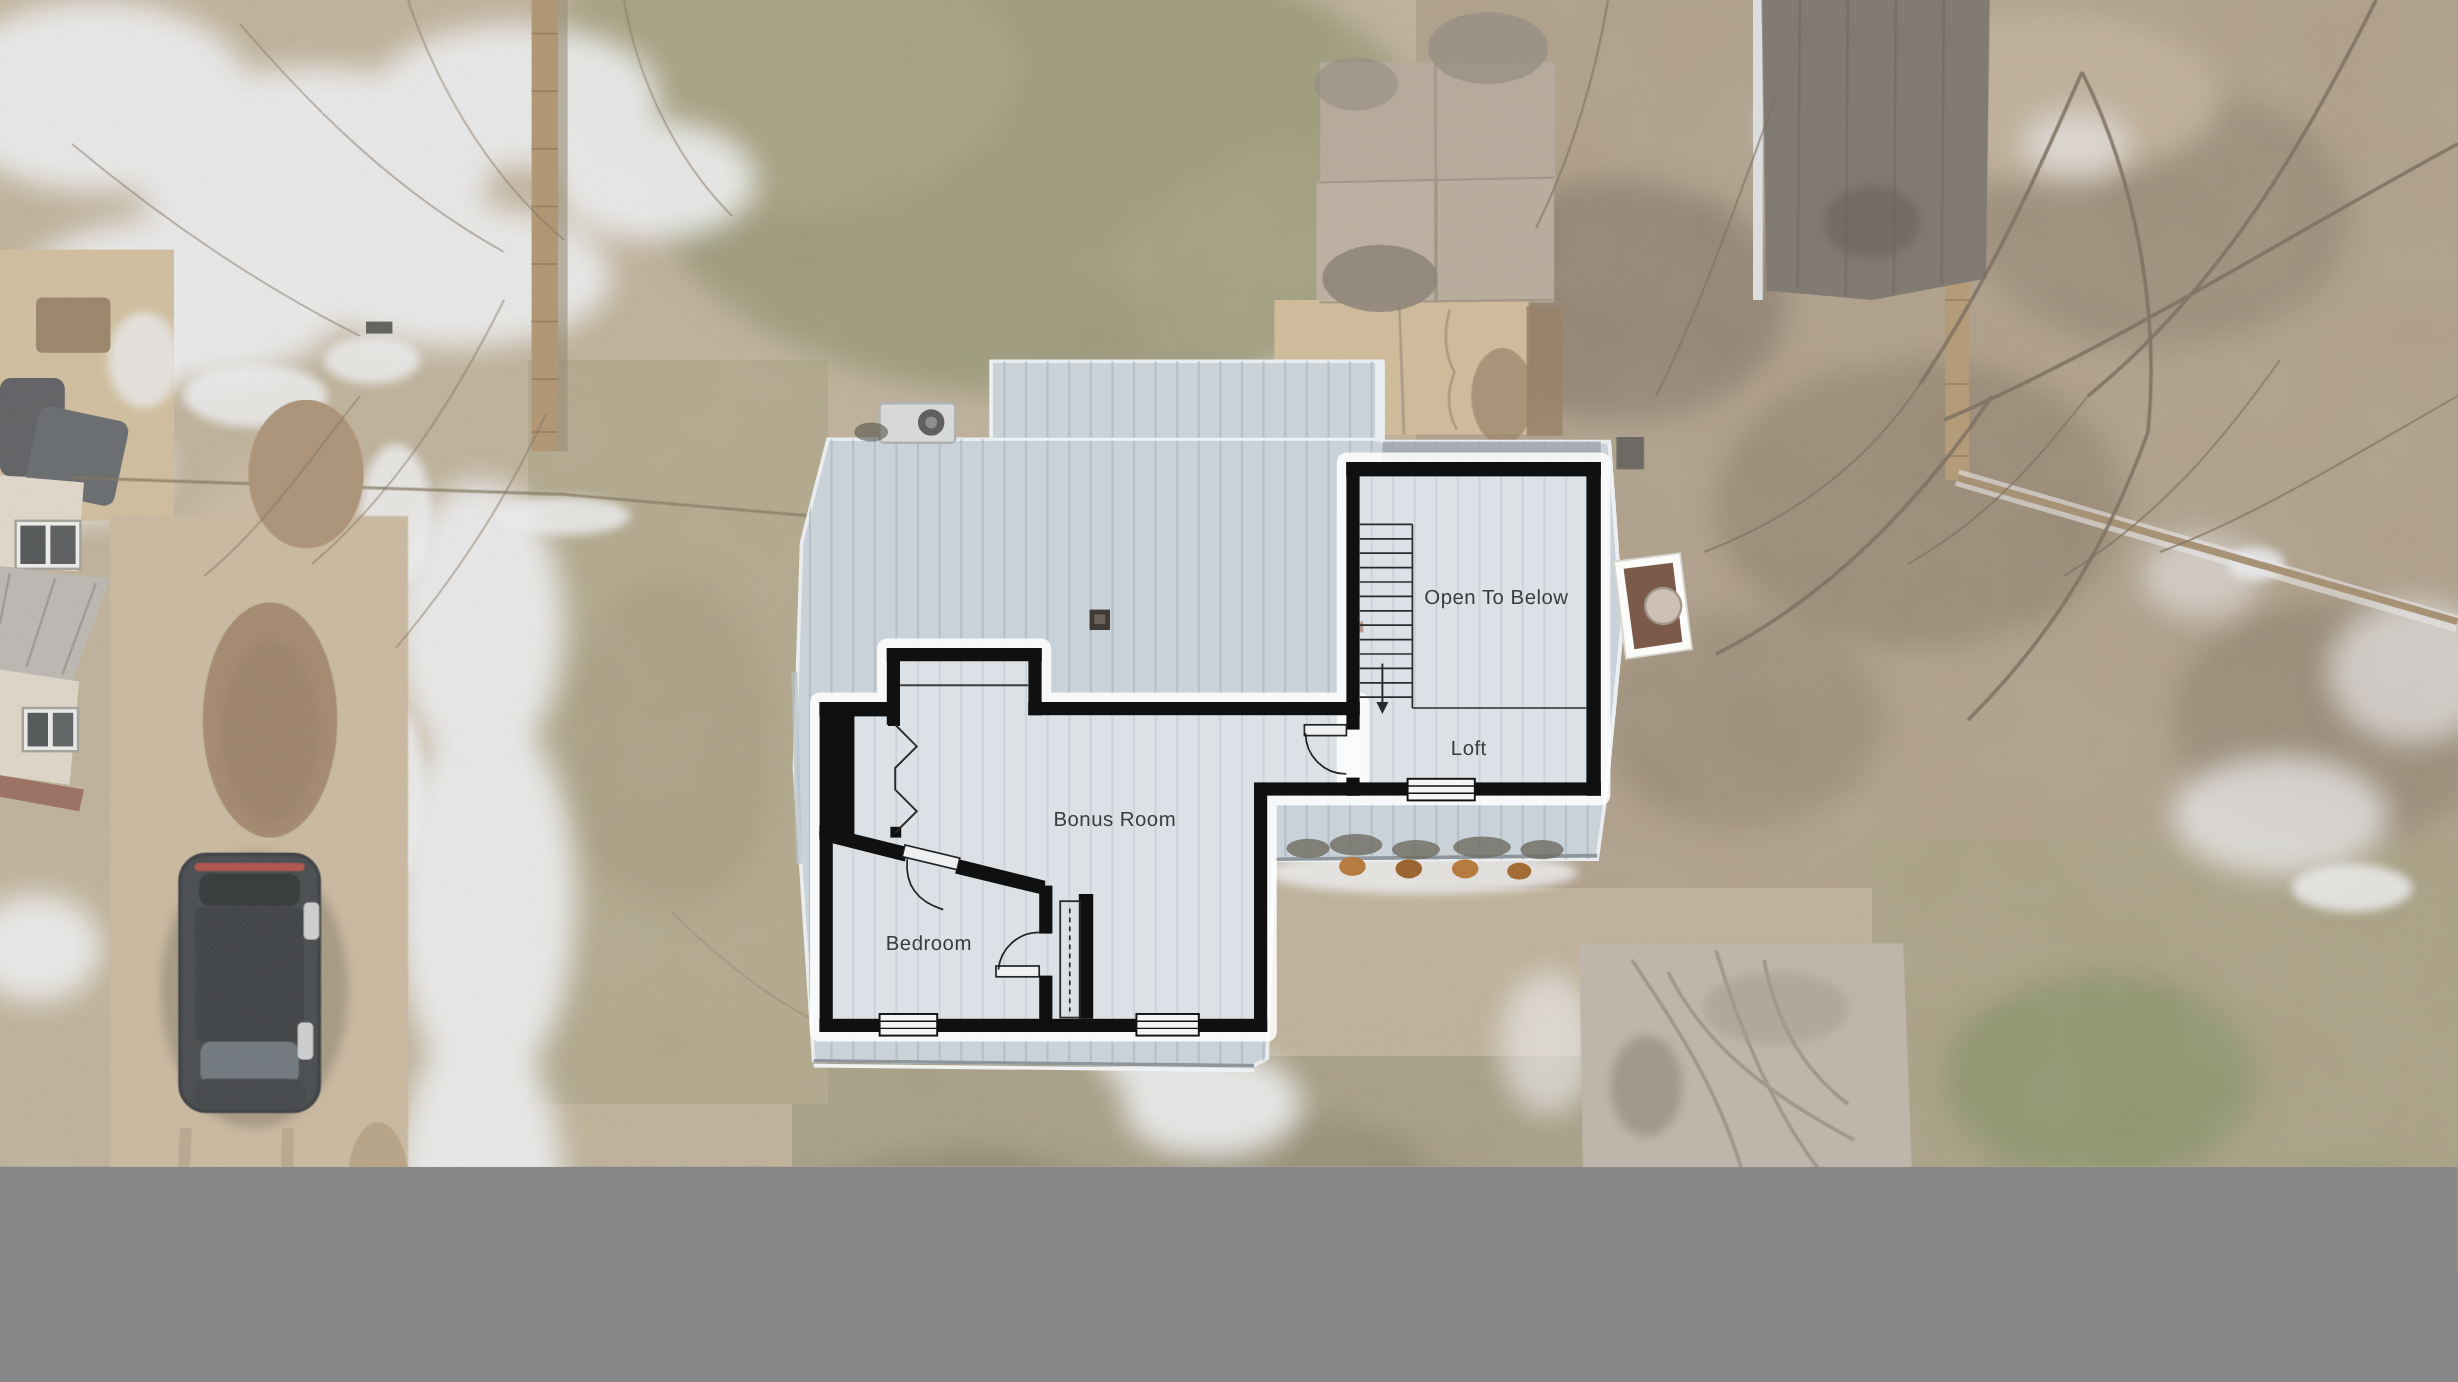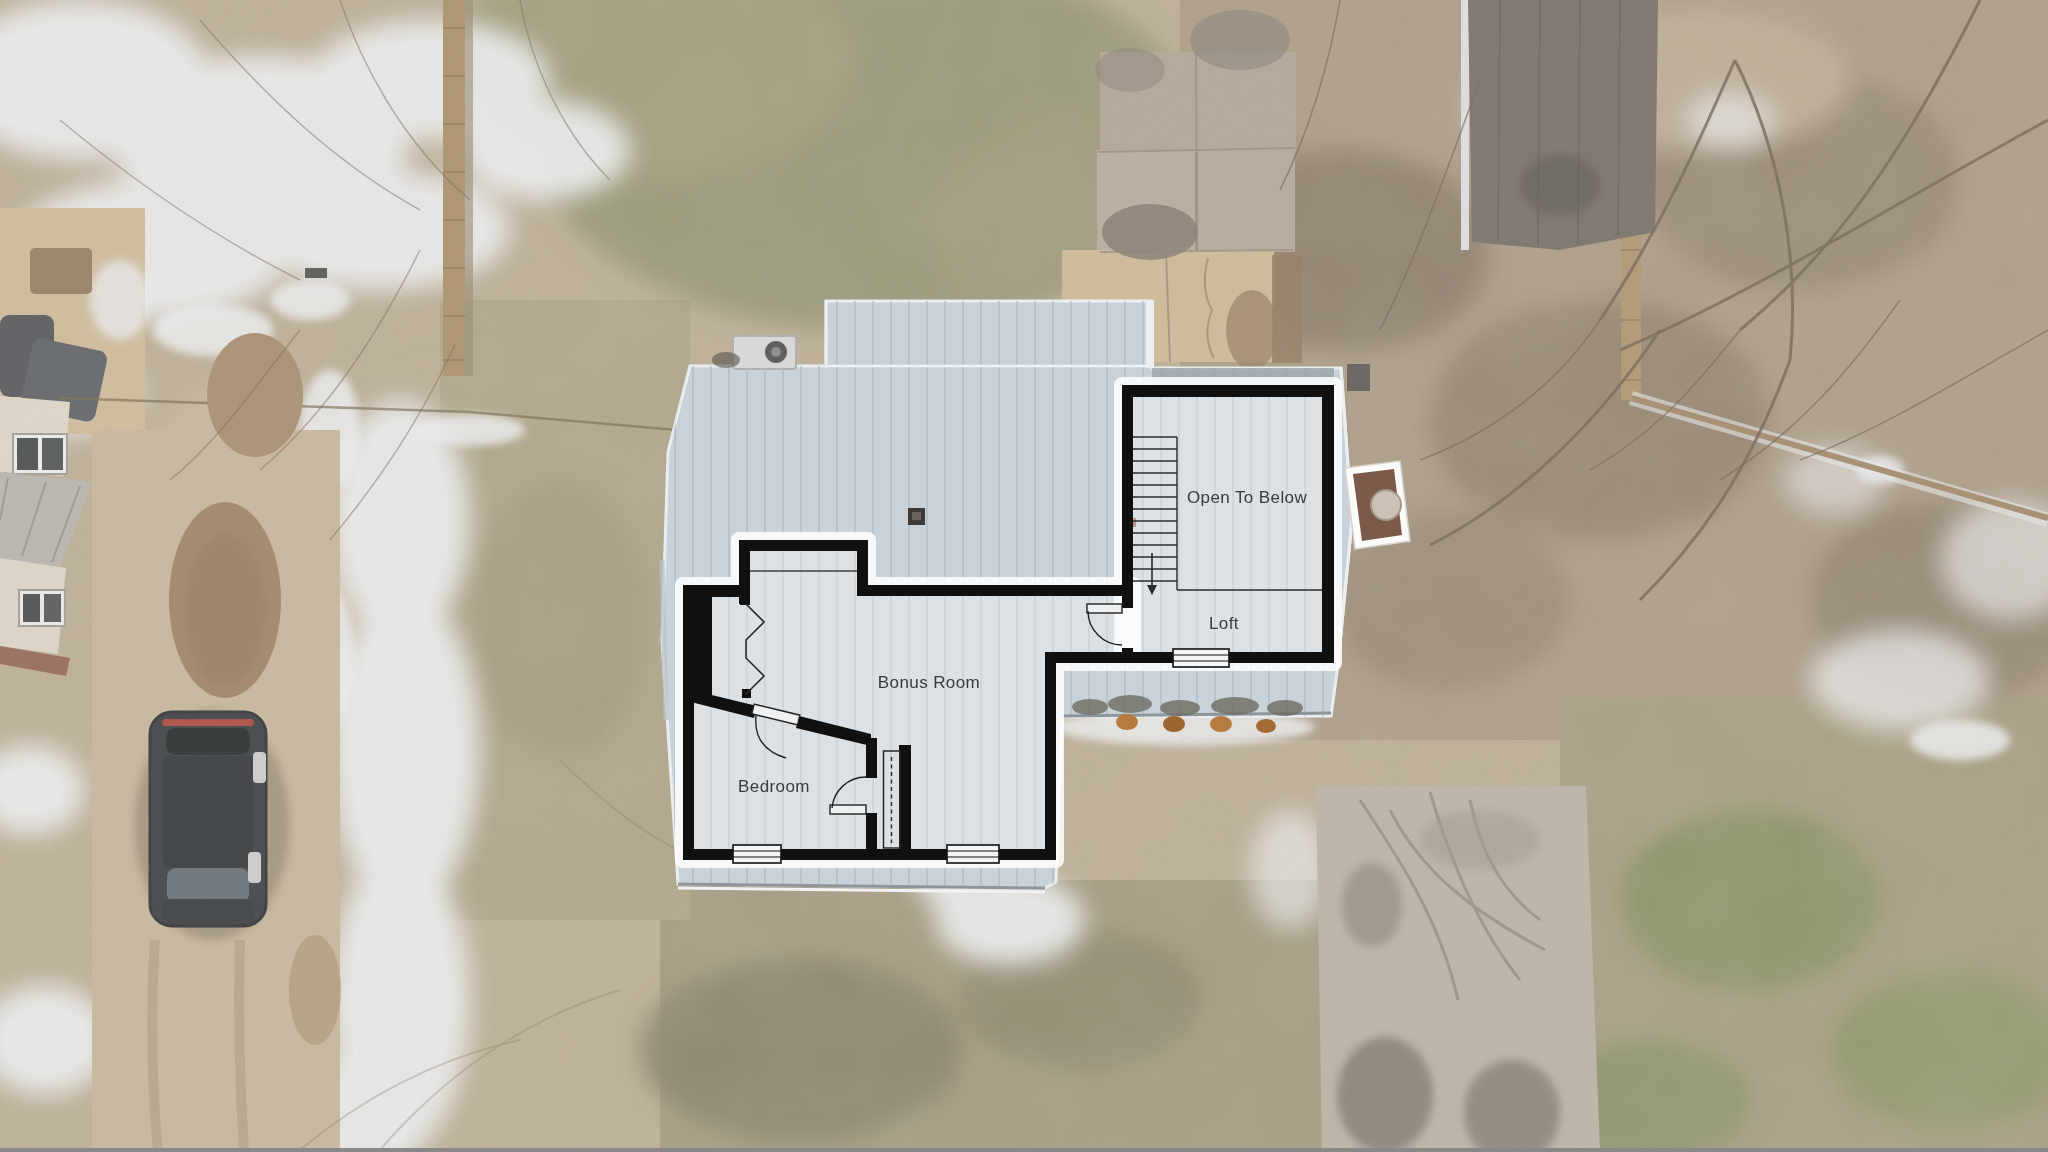--- a/index.html
+++ b/index.html
@@ -1,16 +1,16 @@
 <!DOCTYPE html>
 <html><head>
 <meta charset="utf-8">
 <style>
   html,body{margin:0;padding:0;background:#888;}
-  .stage{position:relative;width:2048px;height:1148px;overflow:hidden;background:#b7a68c;
+  .stage{position:relative;width:2048px;height:972px;overflow:hidden;background:#b7a68c;
          font-family:"Liberation Sans",sans-serif;}
   .stage svg{position:absolute;left:0;top:0;display:block;}
   text.room-label{font-family:"Liberation Sans",sans-serif;fill:#3b3b3b;letter-spacing:.4px;}
 </style>
 </head>
 <body>
 
 <div class="stage">
 <svg width="2048" height="1152" viewBox="0 0 2048 1152">
 <defs>

